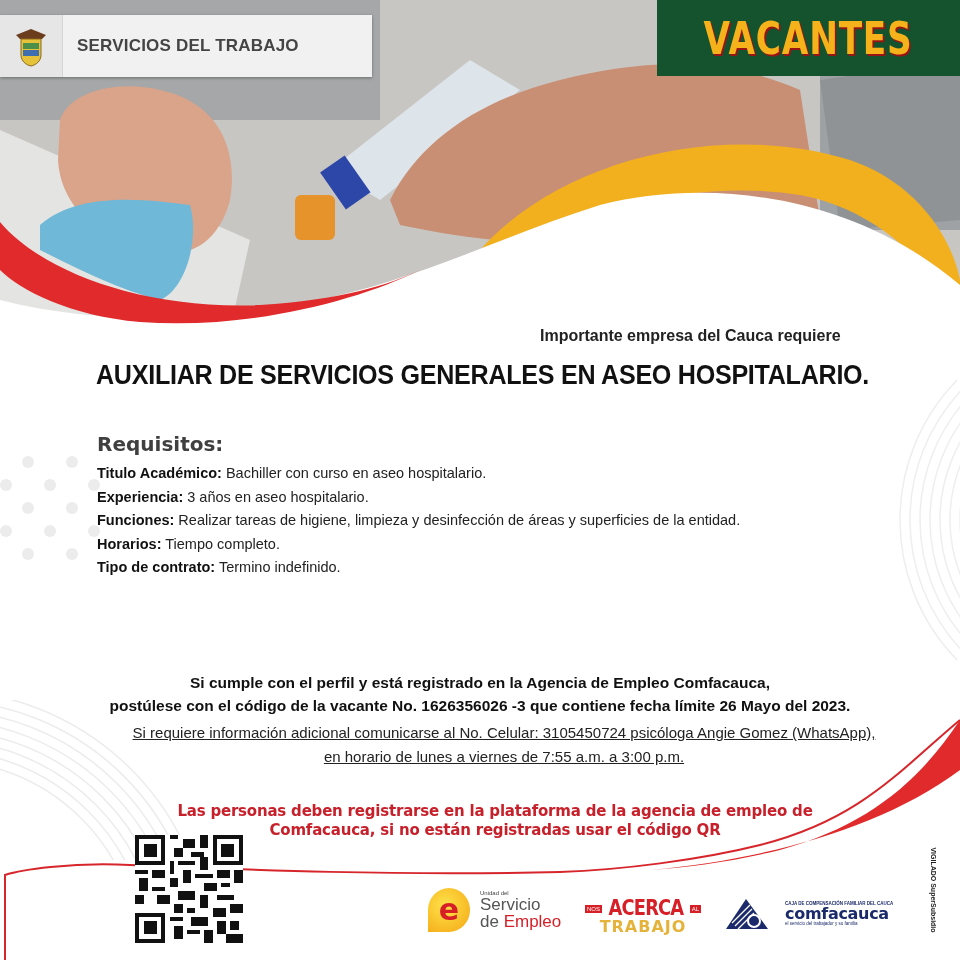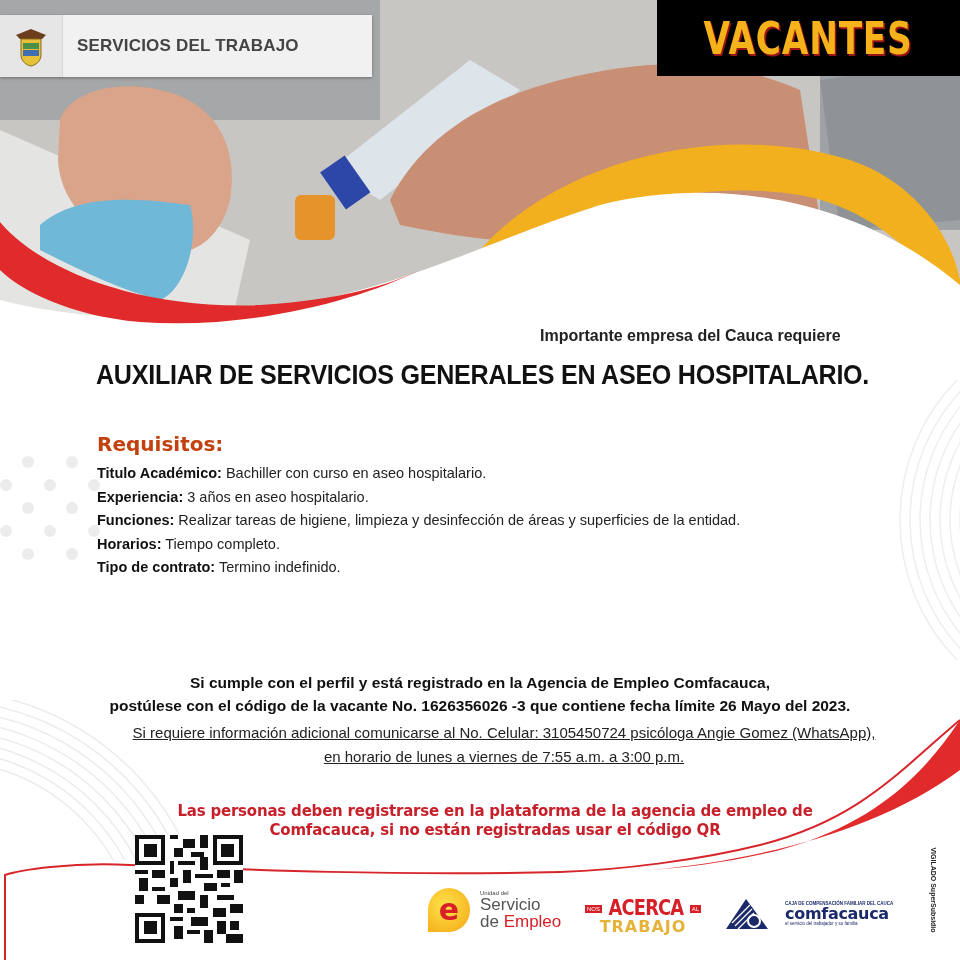--- a/index.html
+++ b/index.html
@@ -10,27 +10,27 @@
   .photo { left:0; top:0; width:960px; height:330px; overflow:hidden;
     background: linear-gradient(180deg,#9fa4a6 0%,#c9c9c6 40%,#d9d8d3 100%); }
   .photo svg { position:absolute; left:0; top:0; }
 
   
   .ministerio { left:0; top:15px; width:372px; height:62px; background:#f1f1f1; box-shadow:0 1px 3px rgba(0,0,0,.35); display:flex; align-items:center; }
   .ministerio .crest-box { width:62px; height:62px; background:#e6e6e6; display:flex; align-items:center; justify-content:center; border-right:1px solid #d5d5d5; }
   .ministerio .name { font-family:"Liberation Sans", sans-serif; font-weight:bold; font-size:17px; color:#444; margin-left:14px; letter-spacing:.2px; }
 
   
-  .vacantes { left:657px; top:0; width:303px; height:76px; background:#000000; display:flex; align-items:center; justify-content:center; }
+  .vacantes { left:657px; top:0; width:303px; height:76px; background:#14532d; display:flex; align-items:center; justify-content:center; }
   .vacantes span { font-family:"DejaVu Sans", sans-serif; font-weight:bold; font-size:44px; color:#f5b21b; letter-spacing:1px; transform:scaleX(.78); display:inline-block; text-shadow:2px 2px 0 #9b1415; }
 
   
   .t-intro { left:540px; top:327px; font-size:16px; font-weight:bold; color:#222; font-family:"Liberation Sans", sans-serif; }
   .t-title { left:96px; top:360px; font-size:27px; font-weight:bold; color:#111; font-family:"Liberation Sans", sans-serif; letter-spacing:-.3px; transform:scaleX(.93); transform-origin:left; white-space:nowrap; }
-  .req-head { left:97px; top:432px; font-size:20px; font-weight:bold; color:#c2410c; font-family:"DejaVu Sans", sans-serif;text-align:right; }
+  .req-head { left:97px; top:432px; font-size:20px; font-weight:bold; color:#404040; font-family:"DejaVu Sans", sans-serif;text-align:right; }
   .req-list { left:97px; top:462px; font-size:14.5px; color:#222; line-height:23.5px; font-family:"Liberation Sans", sans-serif; }
   .req-list b { color:#111; }
   .req-row { white-space:nowrap; }
 
   .apply { left:0; width:960px; text-align:center; font-size:15.5px; font-weight:bold; color:#111; font-family:"Liberation Sans", sans-serif; }
   .contact { left:0; width:960px; text-align:center; font-size:15px; color:#222; text-decoration:underline; font-family:"Liberation Sans", sans-serif;margin-left:24px; }
 
   .reg { left:0; width:990px; text-align:center; font-size:15px; font-weight:bold; color:#c8202a; font-family:"DejaVu Sans", sans-serif; letter-spacing:-.2px; }
 
   .qr { left:135px; top:835px; width:108px; height:108px; }

